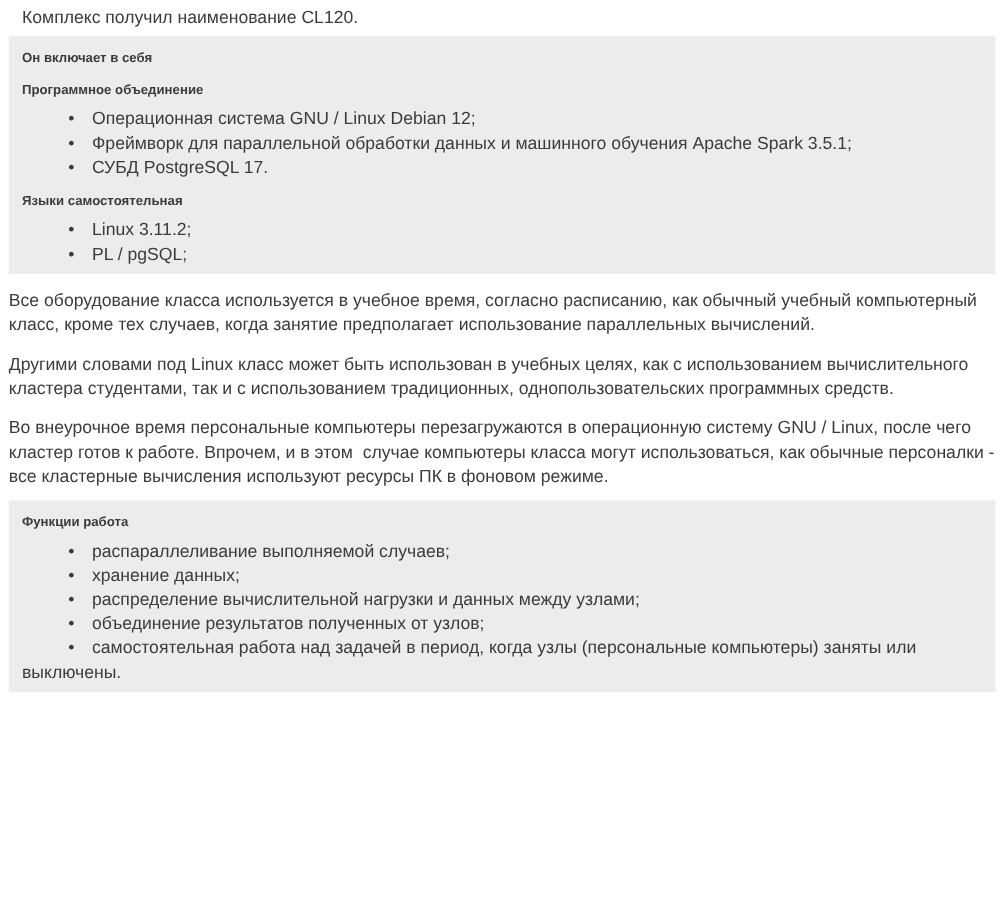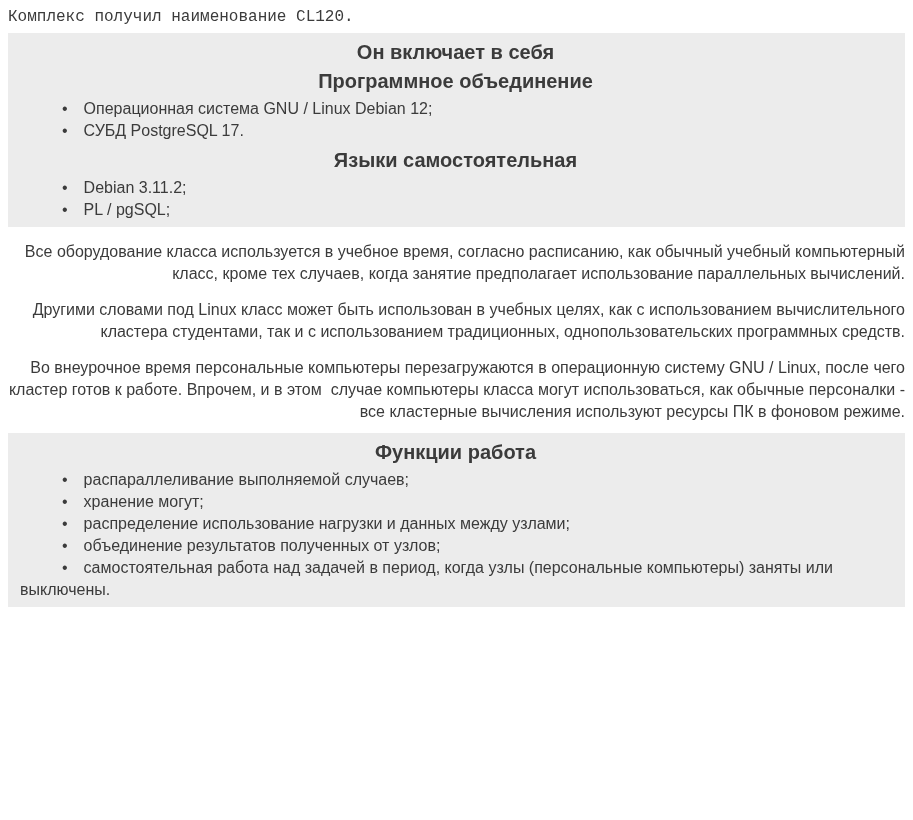--- a/index.html
+++ b/index.html
@@ -18,85 +18,83 @@
     min-height: 820px;
     color: var(--text-color);
     font-family: "Liberation Sans", sans-serif;
     font-size: 16px;
     line-height: 22px;
   }
   .content {
     padding: 6px 8px 8px 8px;
   }
   .intro {
-    margin: 0 0 5px 0;
+    margin: 0 0 5px 12px;
     white-space: pre-wrap;
-    font-family: Liberation Mono, monospace;
   }
   .box {
     background: var(--box-bg);
     padding: 8px 14px 6px 12px;
   }
   .box-heading {
-    font-size: 20px;
+    font-size: 12px;
     font-weight: bold;
     margin: 7px 0 6px 0;
-    text-align: center;
   }
   .box .box-heading:first-child {
     margin-top: 0;
   }
   .bullet-list {
     margin: 0;
     padding: 0;
   }
   .li {
     text-indent: 42px;
     white-space: pre-wrap;
   }
   .li::before {
     content: "\2022";
     display: inline;
     margin-right: 16px;
   }
   p.body {
     margin: 14px 0 10px 0;
     white-space: pre-wrap;
-    text-align: right;
   }
 </style>
 </head>
 <body>
 
 <div class="content">
   <p class="intro">Комплекс получил наименование CL120.</p>
 
   <section class="box">
       <h3 class="box-heading">Он включает в себя</h3>
       <h3 class="box-heading">Программное объединение</h3>
       <div class="bullet-list">
         <div class="li">Операционная система GNU / Linux Debian 12;</div>
+        <div class="li">Фреймворк для параллельной обработки данных и машинного обучения Apache Spark 3.5.1;</div>
         <div class="li">СУБД PostgreSQL 17.</div>
       </div>
       <h3 class="box-heading">Языки самостоятельная</h3>
       <div class="bullet-list">
-        <div class="li">Debian 3.11.2;</div>
+        <div class="li">Linux 3.11.2;</div>
         <div class="li">PL / pgSQL;</div>
       </div>
     </section>
 
   <div>
       <p class="body">Все оборудование класса используется в учебное время, согласно расписанию, как обычный учебный компьютерный класс, кроме тех случаев, когда занятие предполагает использование параллельных вычислений.</p>
       <p class="body">Другими словами под Linux класс может быть использован в учебных целях, как с использованием вычислительного кластера студентами, так и с использованием традиционных, однопользовательских программных средств.</p>
       <p class="body">Во внеурочное время персональные компьютеры перезагружаются в операционную систему GNU / Linux, после чего кластер готов к работе. Впрочем, и в этом  случае компьютеры класса могут использоваться, как обычные персоналки - все кластерные вычисления используют ресурсы ПК в фоновом режиме.</p>
     </div>
 
   <section class="box">
       <h3 class="box-heading">Функции работа</h3>
       <div class="bullet-list">
         <div class="li">распараллеливание выполняемой случаев;</div>
-        <div class="li">хранение могут;</div>
-        <div class="li">распределение использование нагрузки и данных между узлами;</div>
+        <div class="li">хранение данных;</div>
+        <div class="li">распределение вычислительной нагрузки и данных между узлами;</div>
         <div class="li">объединение результатов полученных от узлов;</div>
         <div class="li">самостоятельная работа над задачей в период, когда узлы (персональные компьютеры) заняты или выключены.</div>
       </div>
     </section>
 </div>
 
 </body></html>

